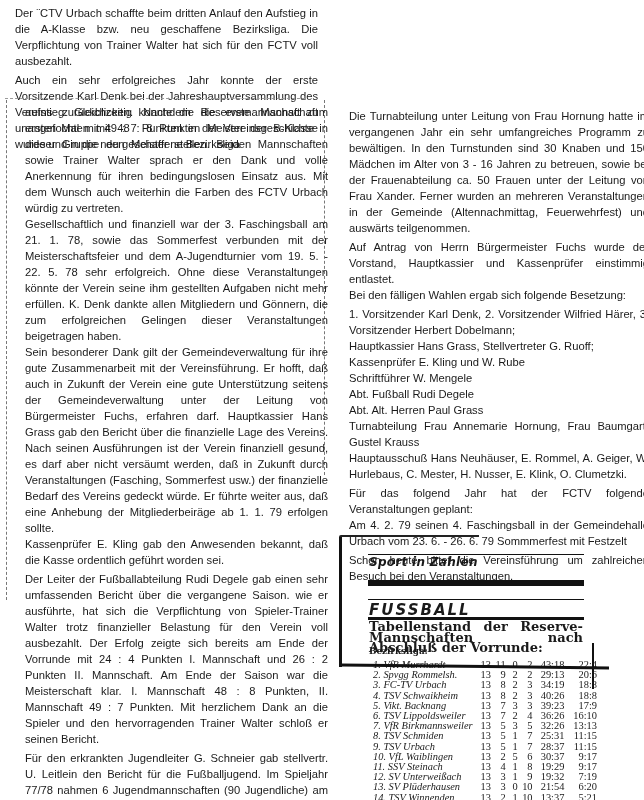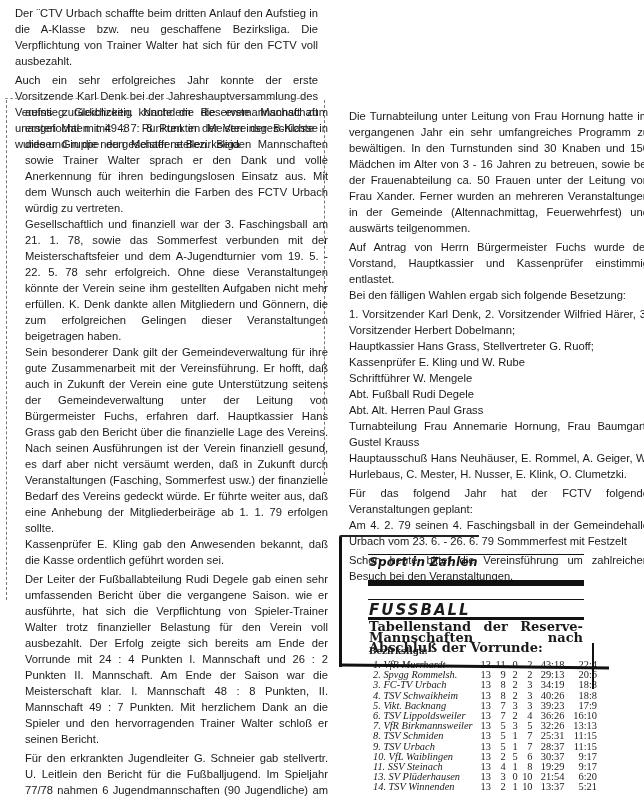--- a/index.html
+++ b/index.html
@@ -184,20 +184,29 @@
         <tr>
           <td class="team">11. SSV Steinach</td>
           <td class="num g">13</td>
           <td class="num w">4</td>
           <td class="num d">1</td>
           <td class="num l">8</td>
           <td class="num goals">19:29</td>
           <td class="num pts">9:17</td>
         </tr>
         <tr>
+          <td class="team">12. SV Unterweißach</td>
+          <td class="num g">13</td>
+          <td class="num w">3</td>
+          <td class="num d">1</td>
+          <td class="num l">9</td>
+          <td class="num goals">19:32</td>
+          <td class="num pts">7:19</td>
+        </tr>
+        <tr>
           <td class="team">13. SV Plüderhausen</td>
           <td class="num g">13</td>
           <td class="num w">3</td>
           <td class="num d">0</td>
           <td class="num l">10</td>
           <td class="num goals">21:54</td>
           <td class="num pts">6:20</td>
         </tr>
         <tr>
           <td class="team">14. TSV Winnenden</td>

